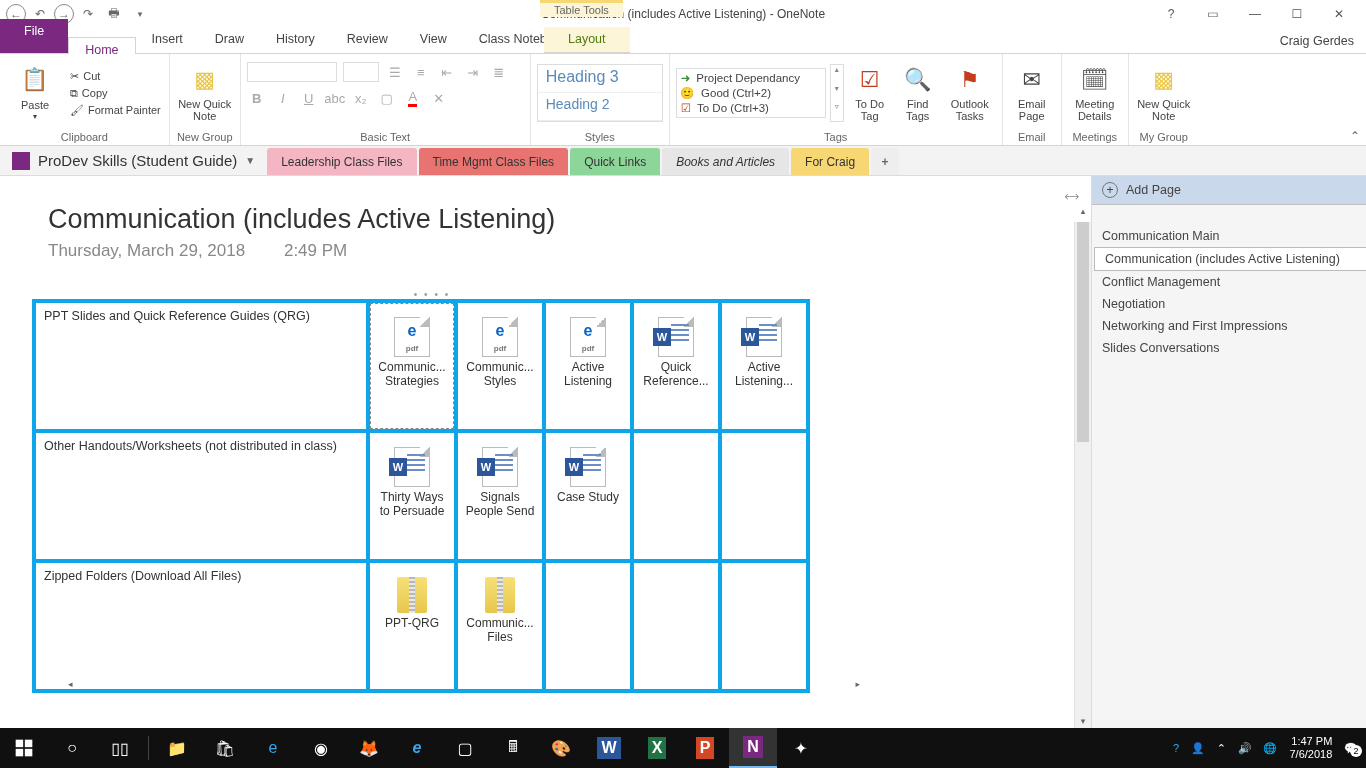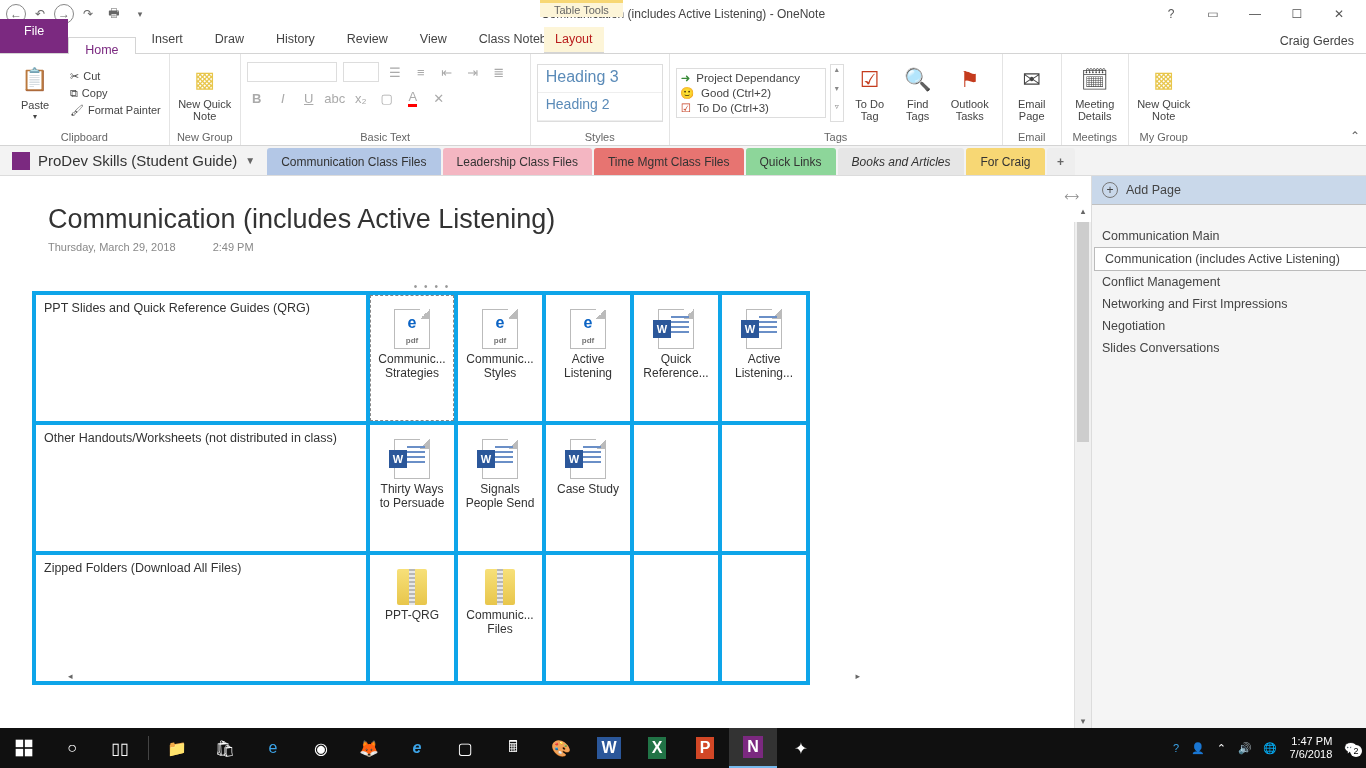--- a/index.html
+++ b/index.html
@@ -25,21 +25,21 @@
 .titlebar .title { position:absolute; left:0; right:0; text-align:center; pointer-events:none; }
 .titlebar .tabletools { position:absolute; left:540px; top:0; text-align:center; font-size:11px; border-top:3px solid #f7d774; background:#fdf5d8; padding:1px 14px; color:#666;}
 .titlebar .wincontrols { margin-left:auto; display:flex; gap:24px; padding-right:18px; color:#555; }
 .titlebar .wincontrols span { display:inline-block; width:18px; text-align:center; }
 
 
 .menutabs { height:26px; display:flex; align-items:flex-end; font-size:12.5px; border-bottom:1px solid var(--tab-border); position:relative;}
 .menutabs .file { background:var(--purple); color:#fff; padding:5px 24px; height:34px; }
 .menutabs .tab { padding:5px 16px; color:#444; height:26px; }
 .menutabs .tab.active { border:1px solid var(--tab-border); border-bottom:1px solid #fff; background:#fff; color:var(--purple); position:relative; top:10px;}
-.menutabs .layout { position:absolute; left:544px; background:#fdf5d8; padding:5px 11px; height:26px; color:#b91c1c; border-bottom:1px solid var(--tab-border);}
+.menutabs .layout { position:absolute; left:544px; background:#fdf5d8; padding:5px 24px; height:26px; color:#4d7c0f; border-bottom:1px solid var(--tab-border);}
 .menutabs .user { margin-left:auto; padding:5px 12px; color:#444; }
 
 
 .ribbon { height:92px; display:flex; border-bottom:1px solid var(--tab-border); font-size:11px; color:#444; background:#fff; }
 .group { border-right:1px solid #e4e4e4; padding:2px 6px; display:flex; flex-direction:column; justify-content:space-between; }
 .group .body { flex:1; display:flex; align-items:center; gap:4px; }
 .group .label { text-align:center; font-size:11px; color:#666; padding-top:1px;}
 .bigbtn { display:flex; flex-direction:column; align-items:center; justify-content:center; width:58px; height:66px; gap:2px; text-align:center; line-height:1.1; font-size:11px;}
 .bigbtn .ic { width:32px; height:32px; display:flex; align-items:center; justify-content:center; font-size:22px;}
 .clip-col { display:flex; flex-direction:column; gap:2px; font-size:11px;}
@@ -65,21 +65,21 @@
 .section-tab.yellow{ background:var(--yellow-tab); }
 .section-tab.add { background:#eee; width:24px; justify-content:center; font-weight:bold; color:#666;}
 .nbbar .search { margin-left:auto; width:190px; background:#fff; border:1px solid #ccc; display:flex; align-items:center; padding:0 6px; font-size:12px; color:#888; margin:3px 4px 3px 0;}
 .nbbar .search .mag { margin-left:auto; color:#555;}
 
 
 .workspace { position:absolute; top:176px; bottom:40px; left:0; right:0; display:flex; }
 .canvas { flex:1; position:relative; overflow:hidden; background:#fff; }
 .canvas .fullscreen { position:absolute; right:14px; top:12px; font-size:14px; color:#888; transform:rotate(45deg);}
 .page-title { font-size:27px; color:#333; font-weight:300; padding:28px 0 4px 48px; font-family:"Segoe UI Light","Segoe UI",sans-serif;}
-.page-meta { padding:2px 0 0 48px; font-size:11px; color:#888; }
+.page-meta { padding:2px 0 0 48px; font-size:17px; color:#888; }
 .page-meta span + span { margin-left:34px; }
 
 .tablewrap { margin:28px 0 0 32px; position:relative; width:800px;}
 .tablewrap .handle { text-align:center; color:#999; font-size:10px; letter-spacing:2px; height:10px;}
 .on-table { border:1px solid #bbb; border-collapse:collapse; background:#fff; font-size:12.5px; color:#333; }
 .on-table td { border:4px solid #0ea5e9; vertical-align:top; padding:6px 6px;margin-top:24px; }
 .on-table td.rowhdr { width:334px; padding:6px 8px; }
 .on-table td.filecell { width:88px; height:130px; text-align:center; }
 .filecell.tall { height:145px;}
 .file-item { display:flex; flex-direction:column; align-items:center; gap:4px; padding-top:8px;}
@@ -305,23 +305,20 @@
   </div>
   <span class="collapse">⌃</span>
 </div>
 
 <div class="nbbar">
   <div class="nb-label">
     <span class="nbicon"></span>
     <span>ProDev Skills (Student Guide)</span>
     <span style="font-size:10px;color:#666;">▼</span>
   </div>
-  <div class="section-tab blue">
-      <span>Communication Class Files</span>
-    </div>
   <div class="section-tab pink">
       <span>Leadership Class Files</span>
     </div>
   <div class="section-tab red">
       <span>Time Mgmt Class Files</span>
     </div>
   <div class="section-tab green">
       <span>Quick Links</span>
     </div>
   <div class="section-tab grey">
@@ -488,22 +485,22 @@
 
   <div class="pagepane">
     <div class="addpage">
       <span class="plus">+</span>
       <span>Add Page</span>
     </div>
     <div class="list" id="pagelist">
         <div class="pg">Communication Main</div>
         <div class="pg sel">Communication (includes Active Listening)</div>
         <div class="pg">Conflict Management</div>
+        <div class="pg">Negotiation</div>
         <div class="pg">Networking and First Impressions</div>
-        <div class="pg">Negotiation</div>
         <div class="pg">Slides Conversations</div>
       </div>
   </div>
 </div>
 
 <div class="taskbar">
   <div class="tb">
     <svg viewBox="0 0 24 24">
         <rect x="2" y="2" width="9" height="9" fill="#fff"></rect>
         <rect x="13" y="2" width="9" height="9" fill="#fff"></rect>

